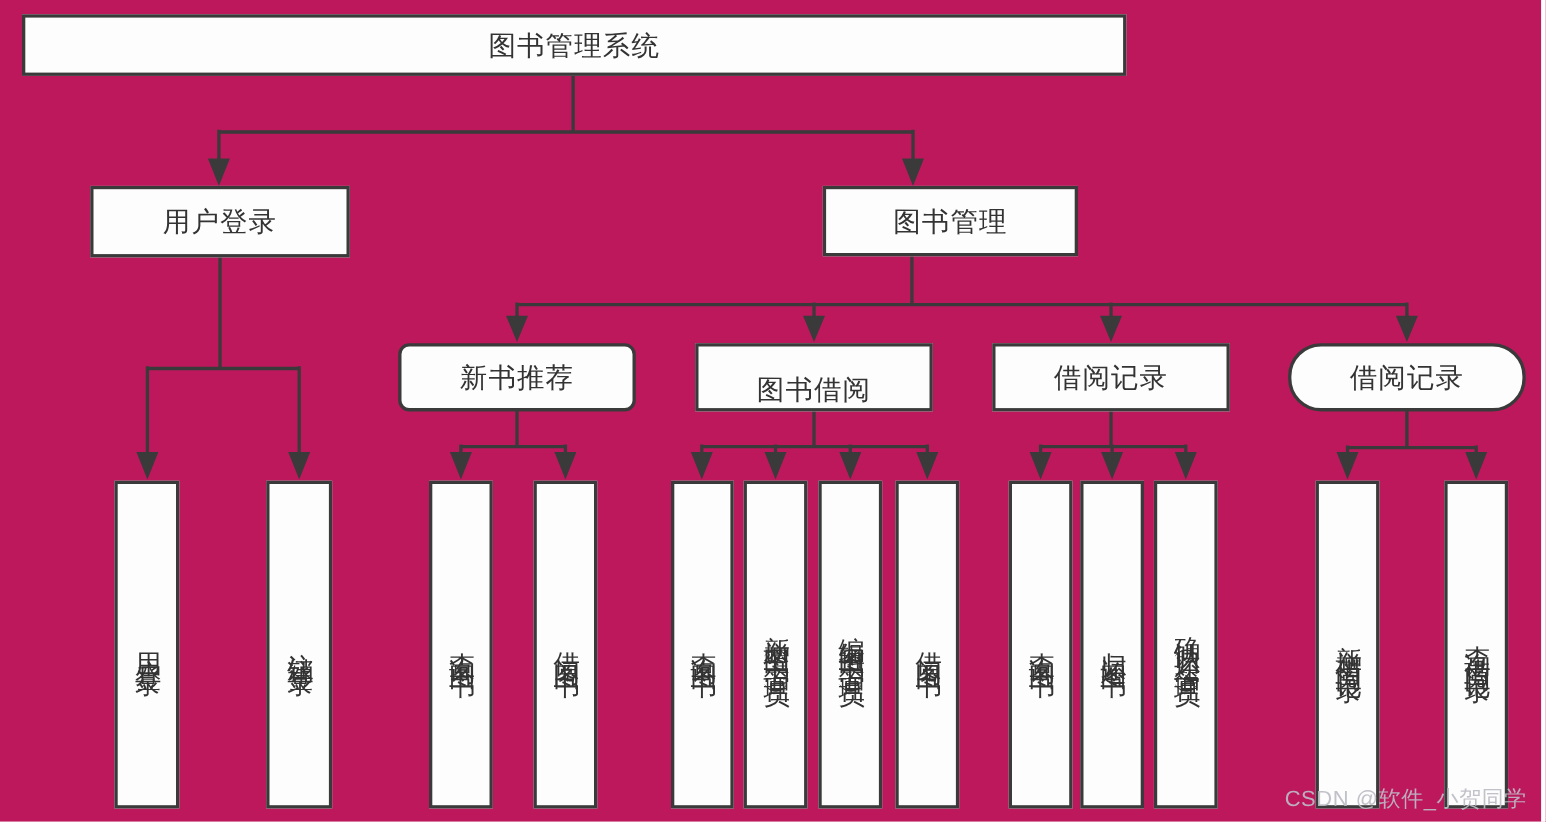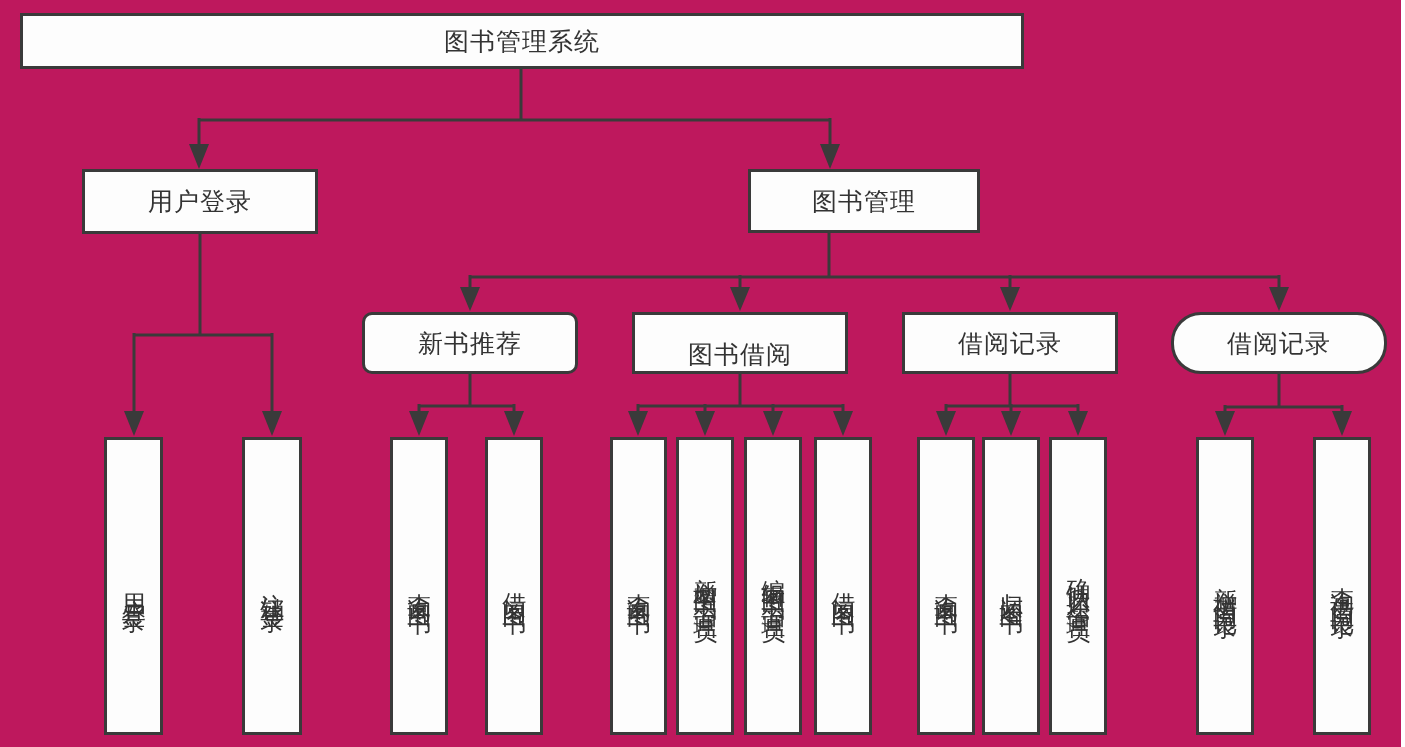--- a/index.html
+++ b/index.html
@@ -149,14 +149,15 @@
     <span>确认归还（管理员）</span>
   </div>
 
   <div class="vbox" style="left:1196px; width:58px;">
     <span>新增借阅记录</span>
   </div>
   <div class="vbox" style="left:1313px; width:58px;">
     <span>查询借阅记录</span>
   </div>
 
+  <div class="watermark">CSDN @软件_小贺同学</div>
 
 </div>
 
 </body></html>

